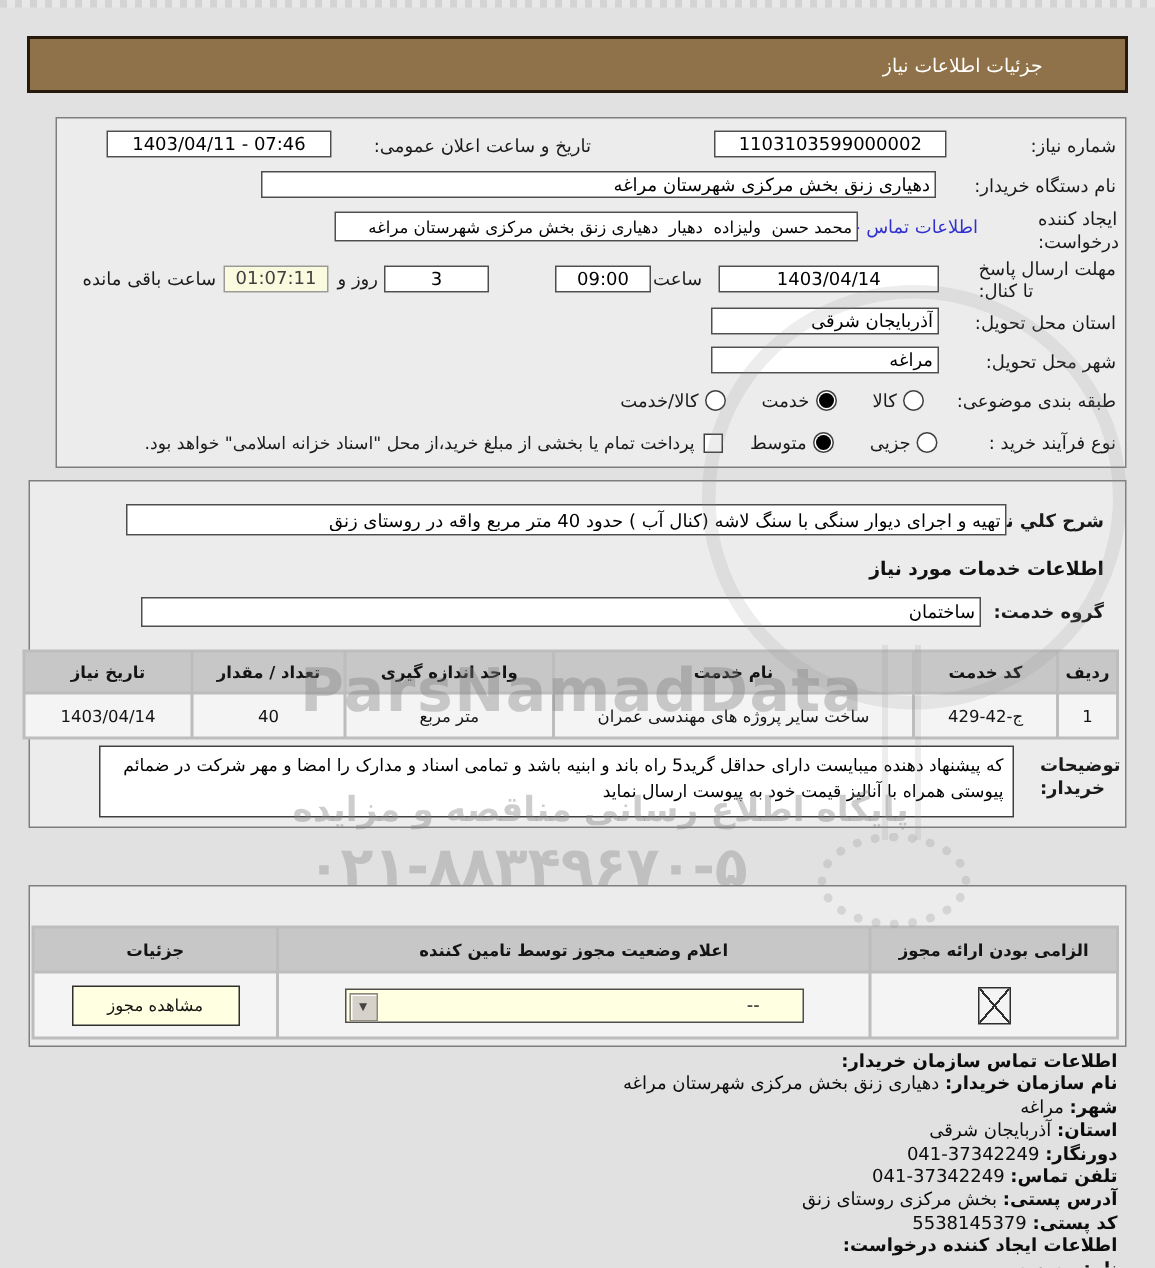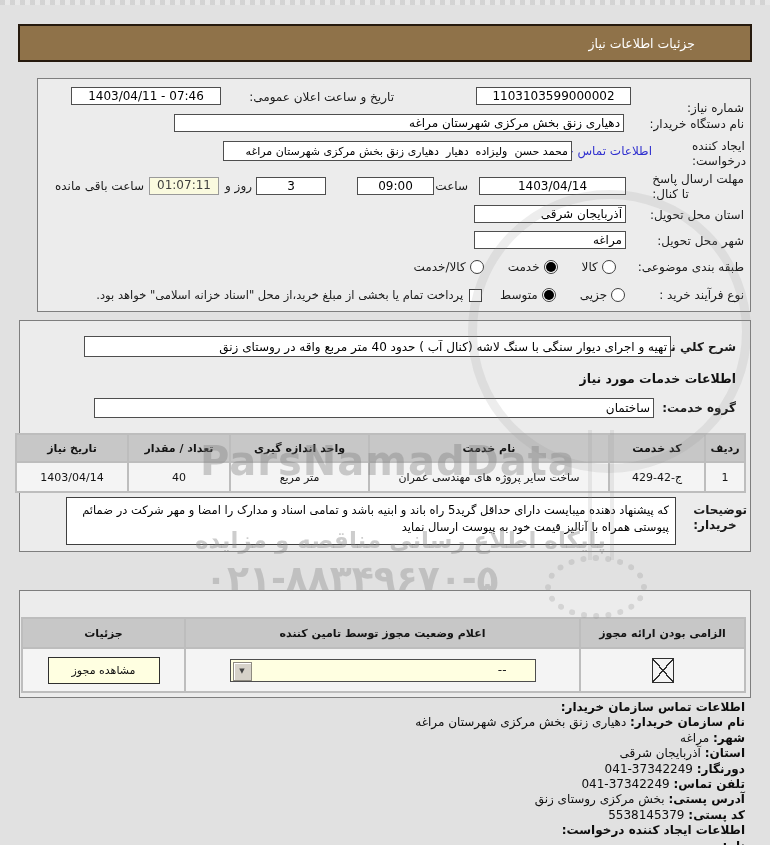--- a/index.html
+++ b/index.html
@@ -74,42 +74,42 @@
 
 <div id="page">
   <div class="topstrip"></div>
 
   <div class="hdrbar">
     <span>جزئیات اطلاعات نیاز</span>
   </div>
 
   <div id="box1" class="gbox">
 
-    <span class="lbl" style="right:6px;top:22px">شماره نیاز:</span>
+    <span class="lbl" style="right:6px;top:11px">شماره نیاز:</span>
     <input class="inp ctr" style="right: 119px; top: 8px; width: 155px;" dir="ltr" readonly="" value="1103103599000002">
     <span class="lbl" style="right:356px;top:11px">تاریخ و ساعت اعلان عمومی:</span>
     <input class="inp ctr" style="right: 529px; top: 8px; width: 150px;" dir="ltr" readonly="" value="1403/04/11 - 07:46">
 
     <span class="lbl" style="right:6px;top:38px">نام دستگاه خریدار:</span>
     <input class="inp rgt" style="right: 126px; top: 35px; width: 450px;" readonly="" value="دهیاری زنق بخش مرکزی شهرستان مراغه">
 
     <div class="lbl2" style="right:4px;top:60px">
       <span>ایجاد کننده</span><br>
       <span>درخواست:</span>
     </div>
     <span class="link" style="right:98px;top:65px">اطلاعات تماس خریدار</span>
     <input class="inp rgt" style="right: 178px; top: 62px; width: 349px; height: 20px; font-size: 11px;" readonly="" value="محمد حسن  ولیزاده  دهیار  دهیاری زنق بخش مرکزی شهرستان مراغه">
 
     <div class="lbl2" style="right:6px;top:93px">
       <span>مهلت ارسال پاسخ</span><br>
       <span>تا کنال:</span>
     </div>
     <input class="inp ctr" style="right: 124px; top: 98px; width: 147px;" dir="ltr" readonly="" value="1403/04/14">
     <span class="lbl" style="right:282px;top:100px">ساعت</span>
-    <input class="inp ctr" style="right: 316px; top: 98px; width: 77px;" dir="ltr" readonly="" value="09:00">
+    <input class="inp ctr" style="right: 316px; top: 98px; width: 64px;" dir="ltr" readonly="" value="09:00">
     <input class="inp ctr" style="right: 424px; top: 98px; width: 70px;" dir="ltr" readonly="" value="3">
     <span class="lbl" style="right:498px;top:100px">روز و</span>
     <div class="timer" style="right:531px;top:98px;width:70px" dir="ltr">01:07:11</div>
     <span class="lbl" style="right:606px;top:100px">ساعت باقی مانده</span>
 
     <span class="lbl" style="right:6px;top:129px">استان محل تحویل:</span>
     <input class="inp rgt" style="right: 124px; top: 126px; width: 152px;" readonly="" value="آذربایجان شرقی">
 
     <span class="lbl" style="right:6px;top:155px">شهر محل تحویل:</span>
     <input class="inp rgt" style="right: 124px; top: 152px; width: 152px;" readonly="" value="مراغه">

